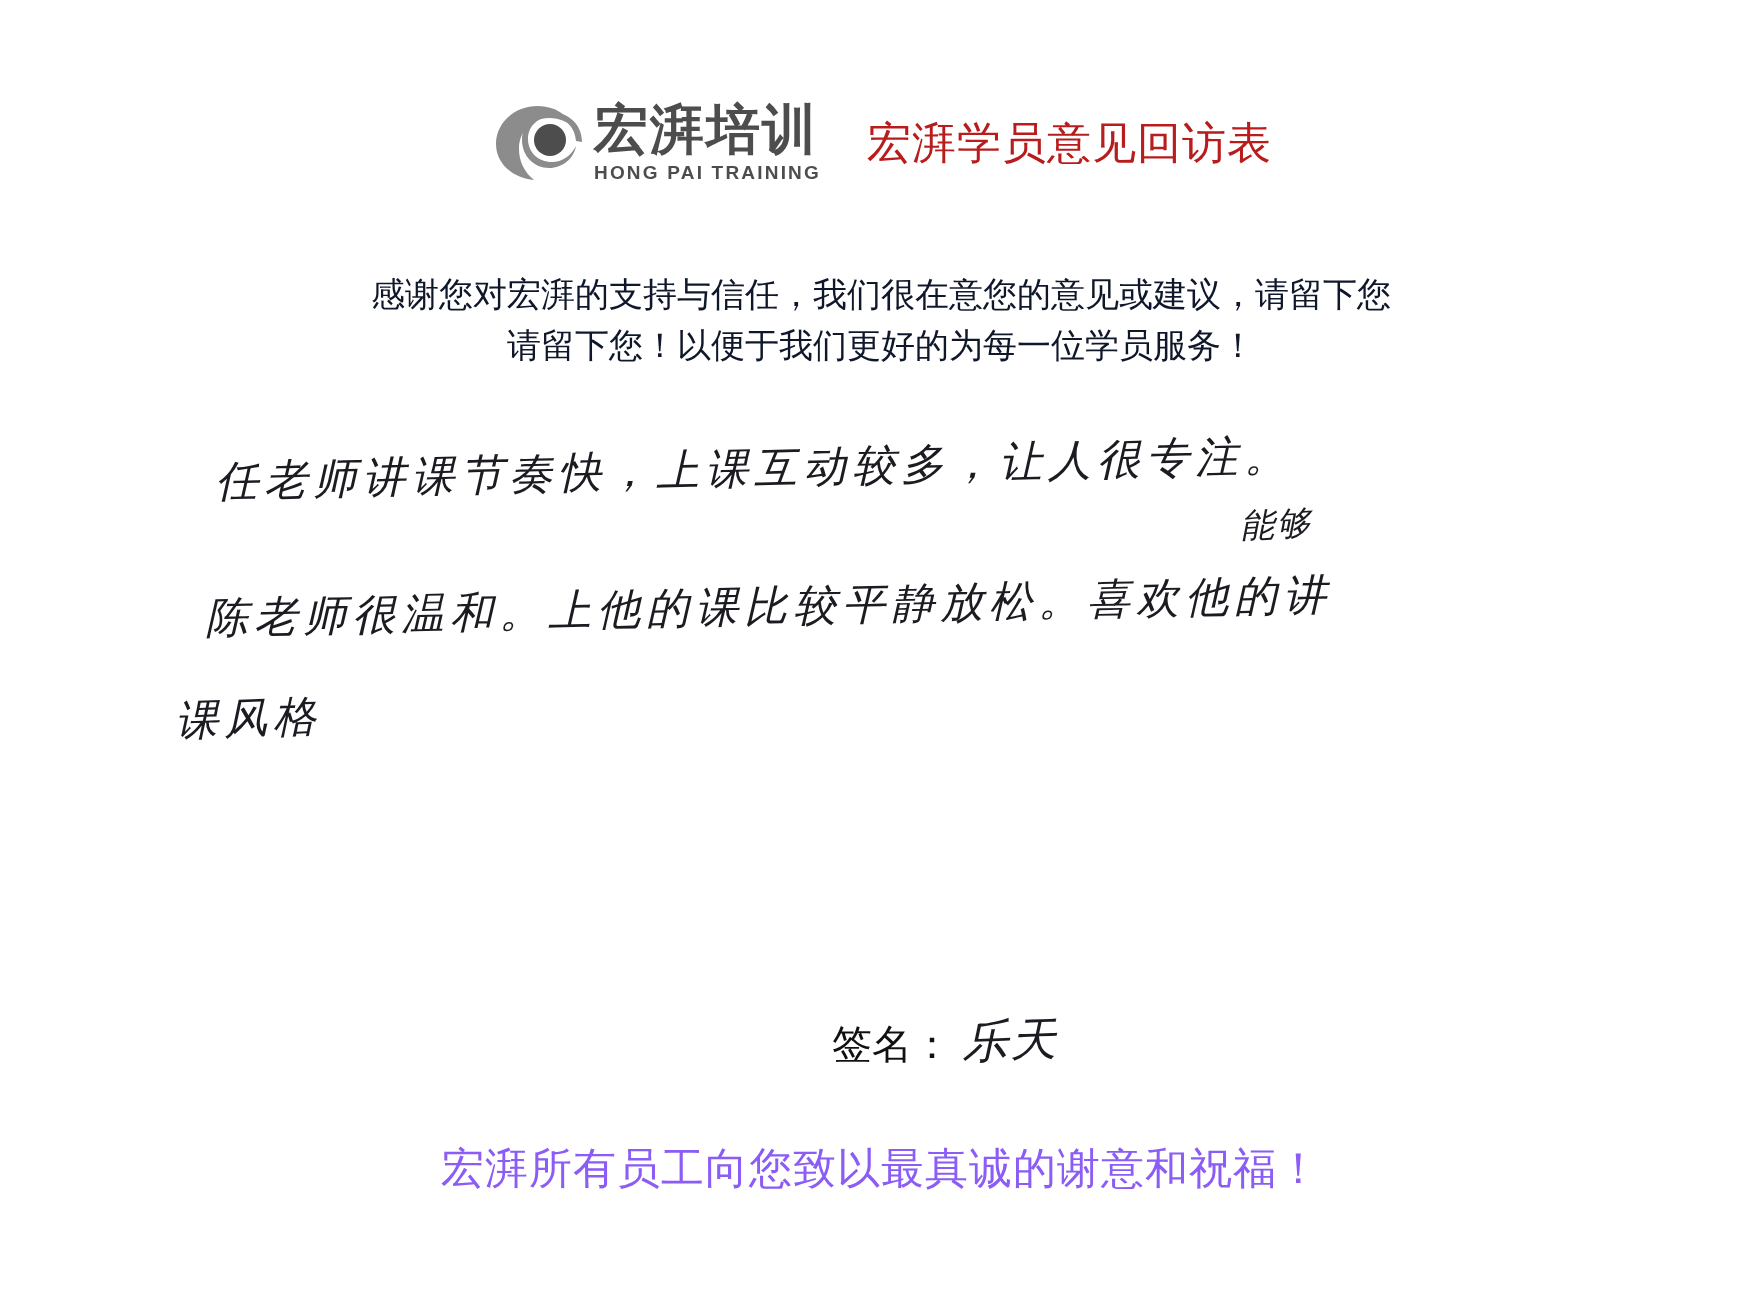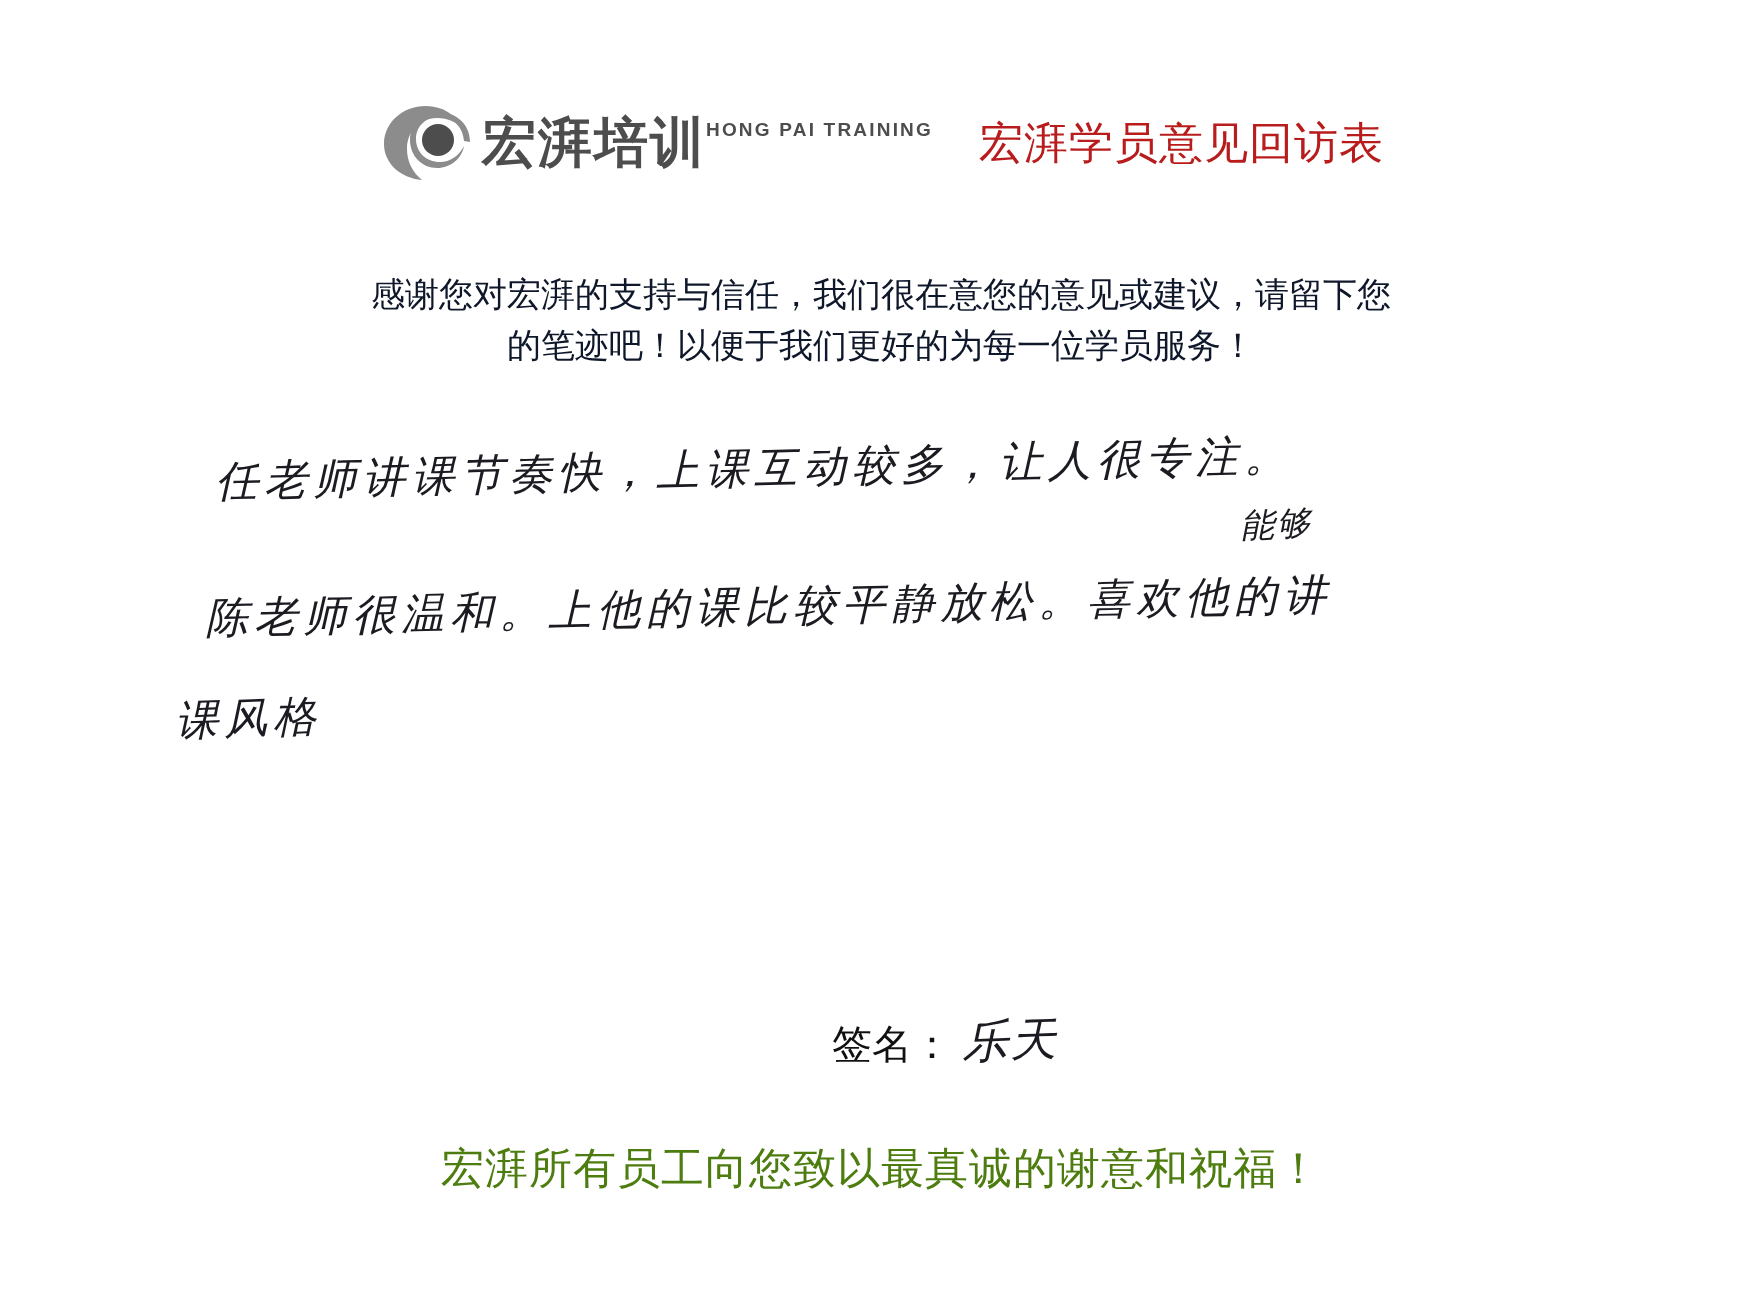--- a/index.html
+++ b/index.html
@@ -31,21 +31,21 @@
     align-items: center;
   }
   .logo-mark {
     width: 96px;
     height: 86px;
     margin-right: 8px;
     flex: none;
   }
   .logo-text {
     display: flex;
-    flex-direction: row;
+    flex-direction: column;
     justify-content: center;
   }
   .logo-cn {
     font-family: "DejaVu Sans", sans-serif;
     font-size: 54px;
     font-weight: bold;
     color: #4d4d4d;
     letter-spacing: 2px;
     line-height: 1.05;
   }
@@ -160,21 +160,21 @@
 
   
   .footer {
     position: absolute;
     top: 1140px;
     left: 0;
     width: 100%;
     text-align: center;
     font-family: "DejaVu Serif", serif;
     font-size: 43px;
-    color: #4d7c0f;
+    color: #8b5cf6;
     letter-spacing: 1px;
   }
 </style>
 </head>
 <body>
 
 <div class="header">
   <div class="logo-block">
     <span class="logo-mark">
       <svg width="96" height="86" viewBox="0 0 96 86">
@@ -186,21 +186,21 @@
     <span class="logo-text">
       <span class="logo-cn">宏湃培训</span>
       <span class="logo-en">HONG PAI TRAINING</span>
     </span>
   </div>
   <div class="doc-title">宏湃学员意见回访表</div>
 </div>
 
 <div class="intro">
   <span>感谢您对宏湃的支持与信任，我们很在意您的意见或建议，请留下您</span>
-  <span class="line2">的笔迹吧！以便于我们更好的为每一位学员服务！</span>
+  <span class="line2">请留下您！以便于我们更好的为每一位学员服务！</span>
 </div>
 
 <div class="handwriting">
   <div class="hw-line hw1">任老师讲课节奏快，上课互动较多，让人很专注。</div>
   <div class="hw-line hw-insert">能够</div>
   <div class="hw-line hw2">陈老师很温和。上他的课比较平静放松。喜欢他的讲</div>
   <div class="hw-line hw3">课风格</div>
 </div>
 
 <div class="sign-block">

